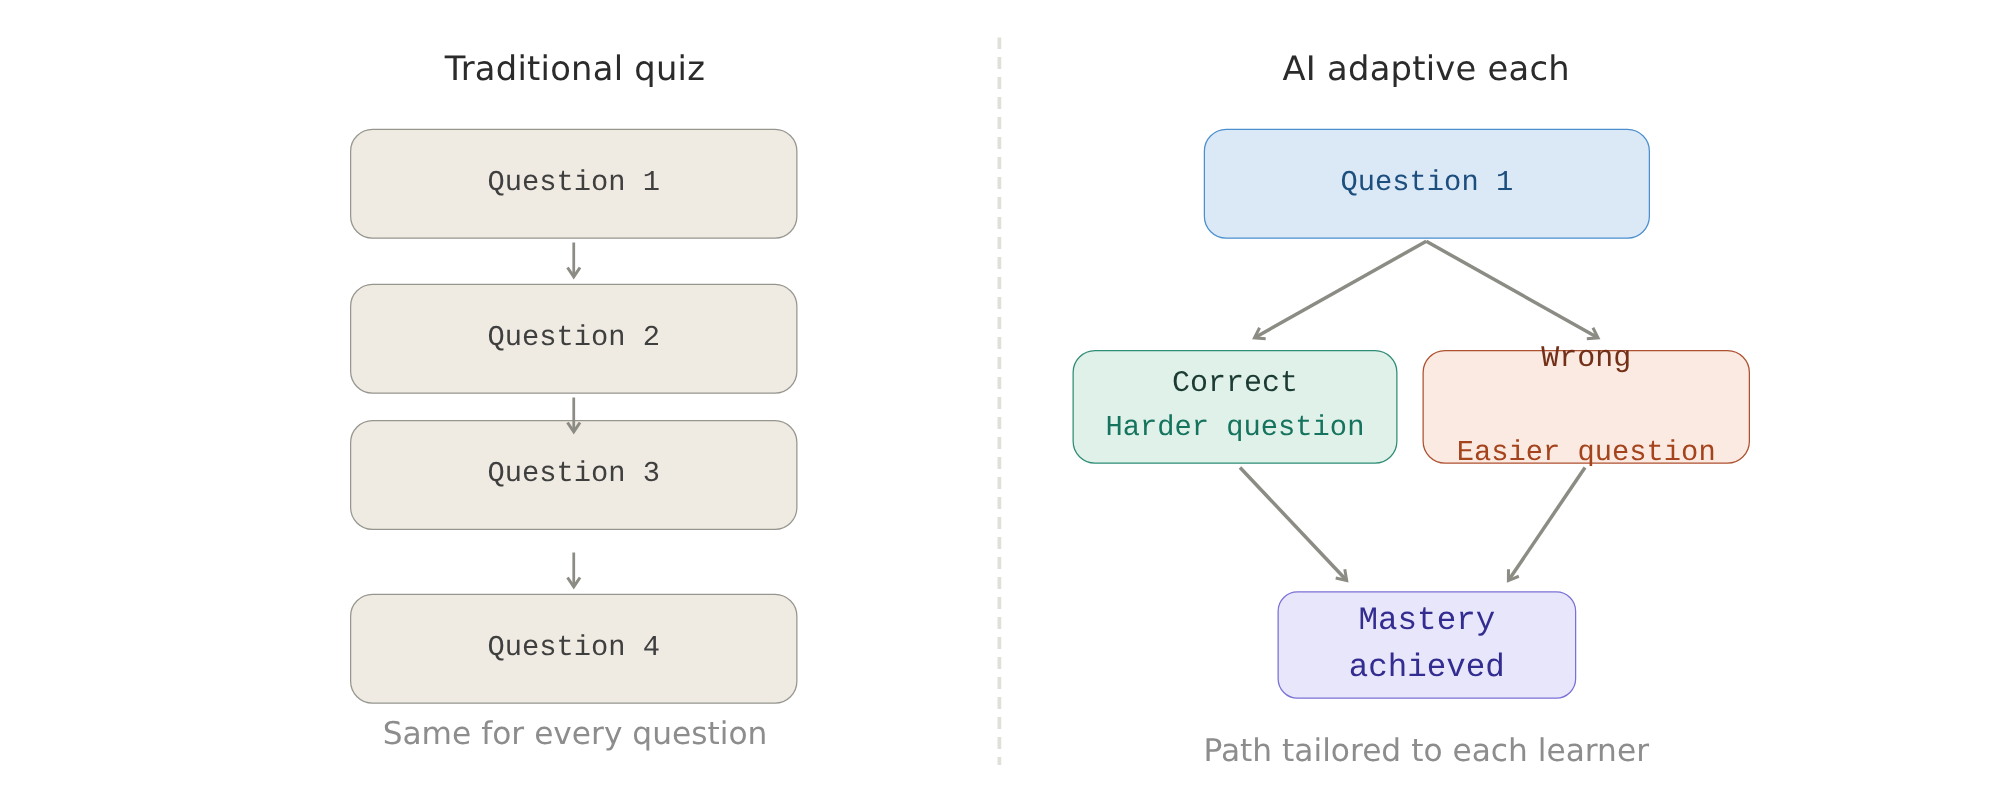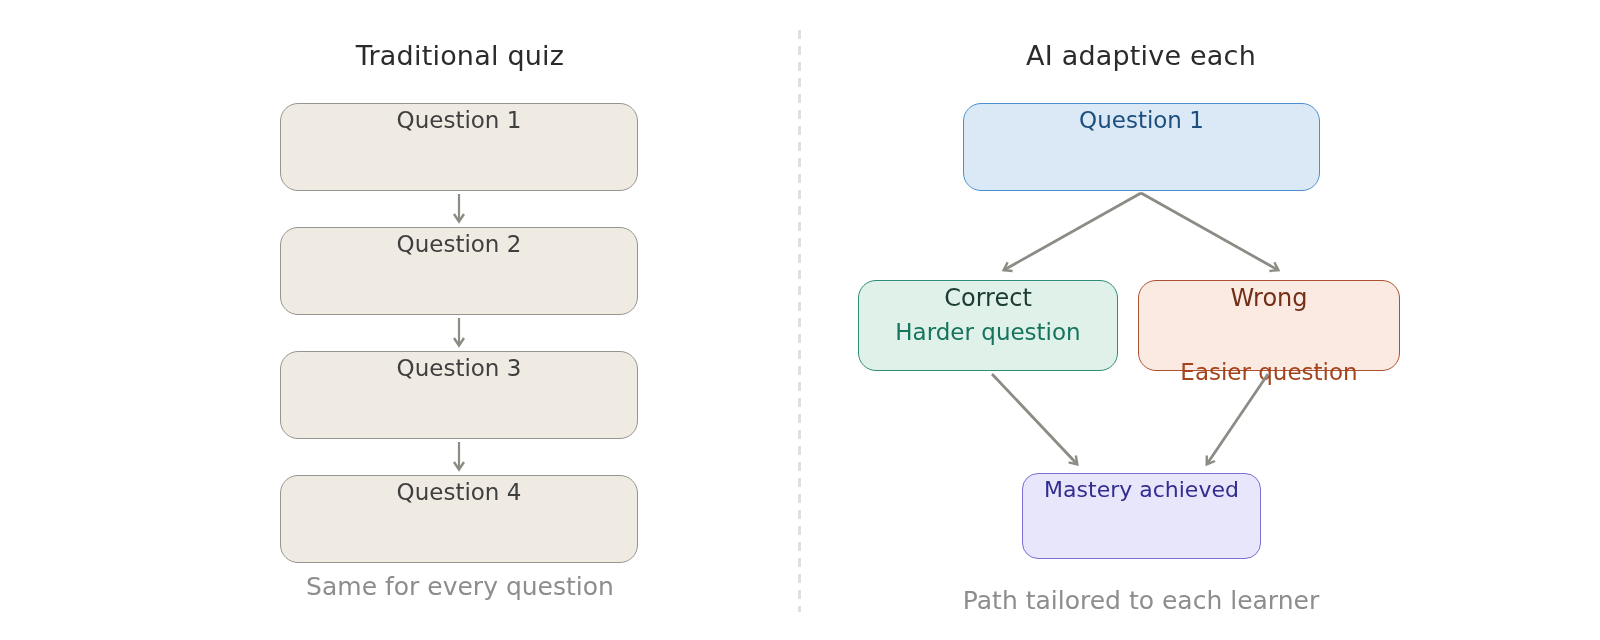--- a/index.html
+++ b/index.html
@@ -7,46 +7,46 @@
     position:relative;width:1420px;height:640px;overflow:hidden;
     font-family:"DejaVu Sans","Liberation Sans",sans-serif;
     background:var(--background,#fff);
   }
   .panel-title{
     position:absolute;top:40px;width:420px;text-align:center;
     font-size:27px;color:var(--title_text);letter-spacing:0.2px;
   }
   .node{
     position:absolute;box-sizing:border-box;border-radius:18px;
-    display:flex;flex-direction:column;align-items:center;justify-content:flex-start;
-    text-align:center;line-height:1.45;
+    display:flex;flex-direction:column;align-items:center;justify-content:center;
+    text-align:center;line-height:1.45;font-family:Liberation Mono, monospace;
   }
   .node-beige{background:var(--left_box_fill);border:1.6px solid var(--left_box_border);color:var(--left_box_text);font-size:23px;}
   .node-blue{background:var(--blue_fill);border:1.6px solid var(--blue_border);color:var(--blue_text);font-size:23px;}
   .node-green{background:var(--green_fill);border:1.6px solid var(--green_border);}
   .node-orange{background:var(--orange_fill);border:1.6px solid var(--orange_border);gap:40px;}
-  .node-purple{background:var(--purple_fill);border:1.6px solid var(--purple_border);color:var(--purple_text);font-size:22px;}
+  .node-purple{background:var(--purple_fill);border:1.6px solid var(--purple_border);color:var(--purple_text);font-size:26px;}
   .node-line-title{font-size:24px;}
   .node-green .node-line-title{color:var(--green_title);}
   .node-green .node-line-sub{color:var(--green_sub);font-size:23px;}
   .node-orange .node-line-title{color:var(--orange_title);}
   .node-orange .node-line-sub{color:var(--orange_sub);font-size:23px;}
   .caption{
     position:absolute;width:500px;text-align:center;
     font-size:25px;color:var(--caption_text);
   }
   .divider{
     position:absolute;left:798px;top:30px;width:3px;height:582px;
     background:repeating-linear-gradient(to bottom,var(--divider) 0 9px,transparent 9px 16px);
   }
   .arrow-layer{position:absolute;left:0;top:0;width:1600px;height:640px;pointer-events:none;}
   .arrow-layer path{stroke:var(--arrow);fill:none;}
   
   .lbox{left:280px;width:358px;height:88px;}
-  #lbox0{top:103px}#lbox1{top:227px}#lbox2{top:351px}#lbox3{top:475px}
+  #lbox0{top:103px}#lbox1{top:227px}#lbox2{top:336px}#lbox3{top:475px}
   #ltitle{left:250px}
   #lcaption{left:210px;top:572px;}
   #rtitle{left:931px}
   #rq1{left:963px;top:103px;width:357px;height:88px;}
   #rcorrect{left:858px;top:280px;width:260px;height:91px;}
   #rwrong{left:1138px;top:280px;width:262px;height:91px;}
   #rmastery{left:1022px;top:473px;width:239px;height:86px;border-radius:16px;}
   #rcaption{left:891px;top:586px;}
 </style>
 </head>

